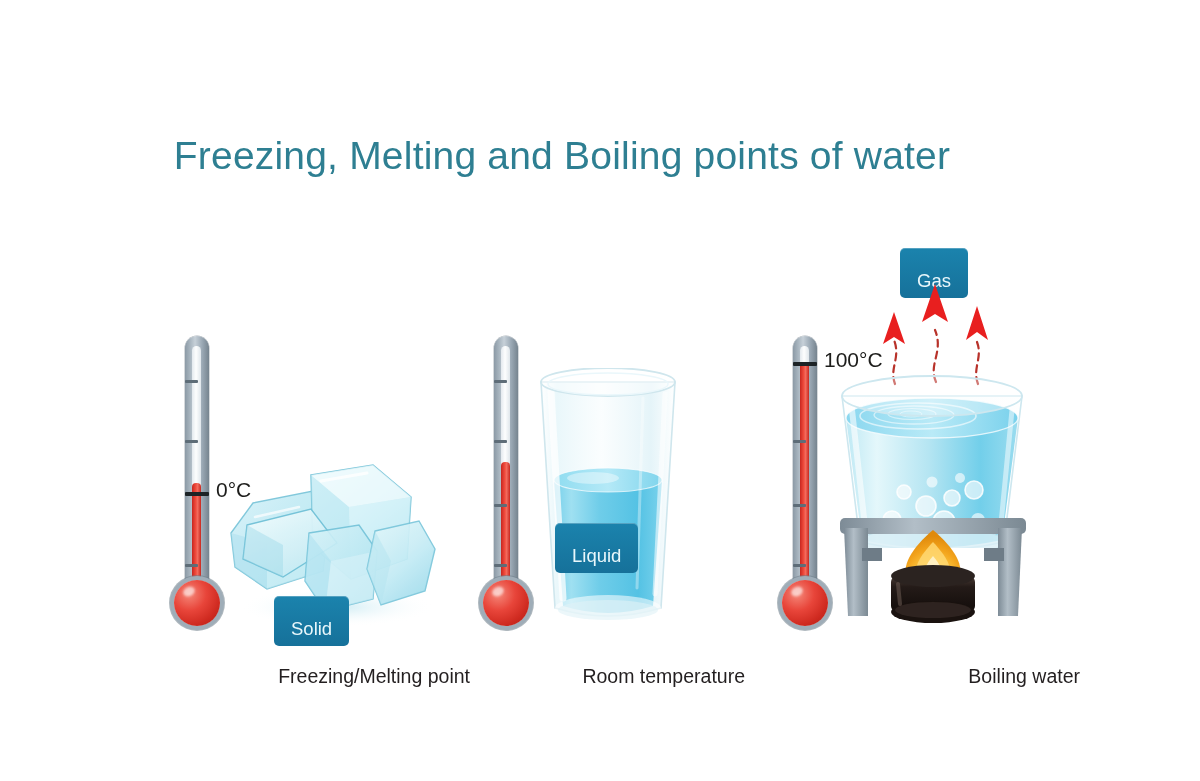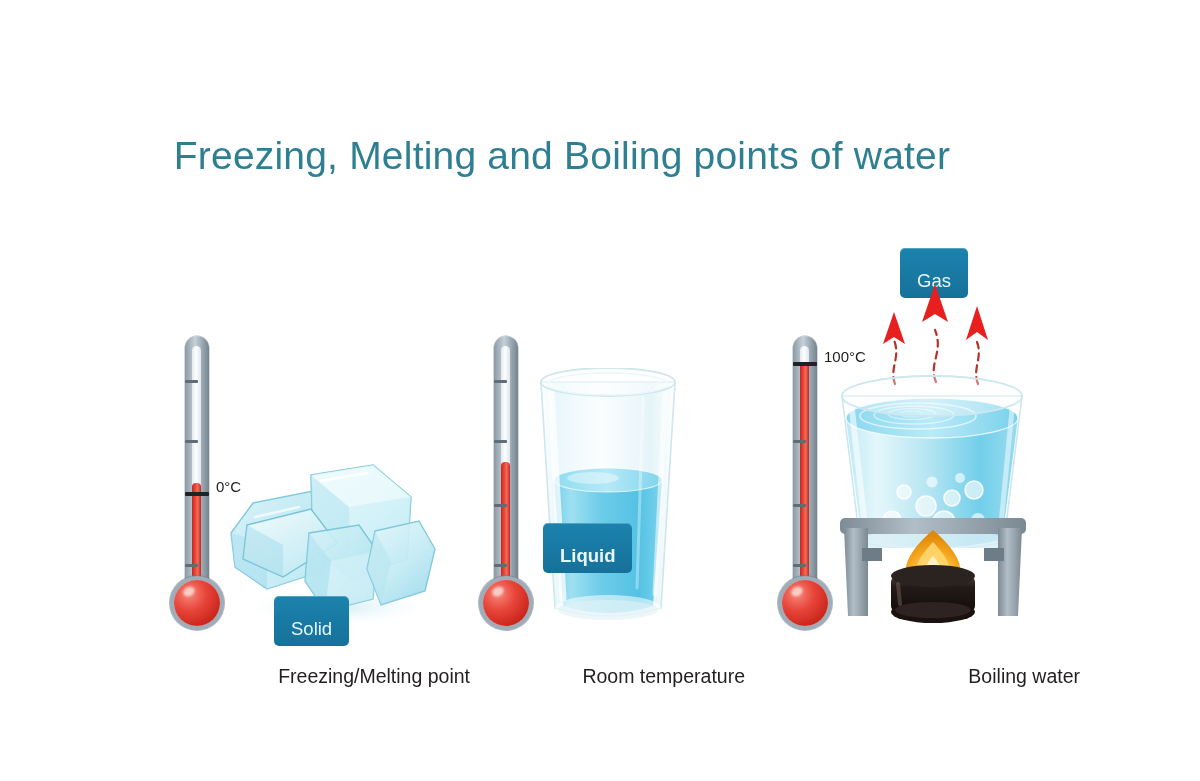--- a/index.html
+++ b/index.html
@@ -65,21 +65,21 @@
     background:radial-gradient(circle at 33% 30%,#f5887a 0%,#e8453a 38%,#cf2a20 70%,#a81c14 100%);
     box-shadow:0 0 0 4px #9fadb8, 0 0 0 5px rgba(110,125,137,.55);
   }
   .th-bulb::after{
     content:""; position:absolute; left:9px; top:7px; width:12px; height:9px;
     border-radius:50%; background:rgba(255,255,255,.6);
     transform:rotate(-25deg); filter:blur(1px);
   }
 
   .temp-label {
-    position:absolute; font-size:15px; color:#1d1d1b;
+    position:absolute; font-size:21px; color:#1d1d1b;
     font-family:"Liberation Sans", sans-serif; white-space:nowrap;
   }
 
   
   .badge {
     position:absolute; color:#e9f7fb; font-size:18.5px;
     padding:22px 17px 6px; border-radius:5px;
     background:linear-gradient(to bottom,#1b83ad 0%,#16719a 100%);
     box-shadow:inset 0 1px 0 rgba(255,255,255,.25);
     white-space:nowrap; font-family:"Liberation Sans", sans-serif;
@@ -223,21 +223,21 @@
 
         <ellipse cx="85" cy="14" rx="67" ry="14" fill="#ffffff" opacity="0.45"></ellipse>
         <ellipse cx="85" cy="14" rx="67" ry="14" fill="none" stroke="#cfe6ed" stroke-width="1.8"></ellipse>
         <ellipse cx="85" cy="16" rx="60" ry="11" fill="none" stroke="#eaf7fb" stroke-width="1.4"></ellipse>
 
         <ellipse cx="85" cy="240" rx="53" ry="13" fill="#ffffff" opacity="0.55"></ellipse>
         <ellipse cx="85" cy="242" rx="50" ry="10" fill="#dff1f7" opacity="0.6"></ellipse>
       </svg>
     </div>
 
-    <div class="badge" style="left:88px; top:523px;font-weight:bold;">Liquid</div>
+    <div class="badge" style="left:100px; top:523px;">Liquid</div>
 
     <div class="caption">Room temperature</div>
   </div>
 
   <div class="panel" id="panel-boil">
 
     <div class="thermo" id="thermo-3">
       <div class="th-stem"></div>
       <div class="th-tube"></div>
       <div class="th-fill" style="bottom:46px;height:218px;"></div>

